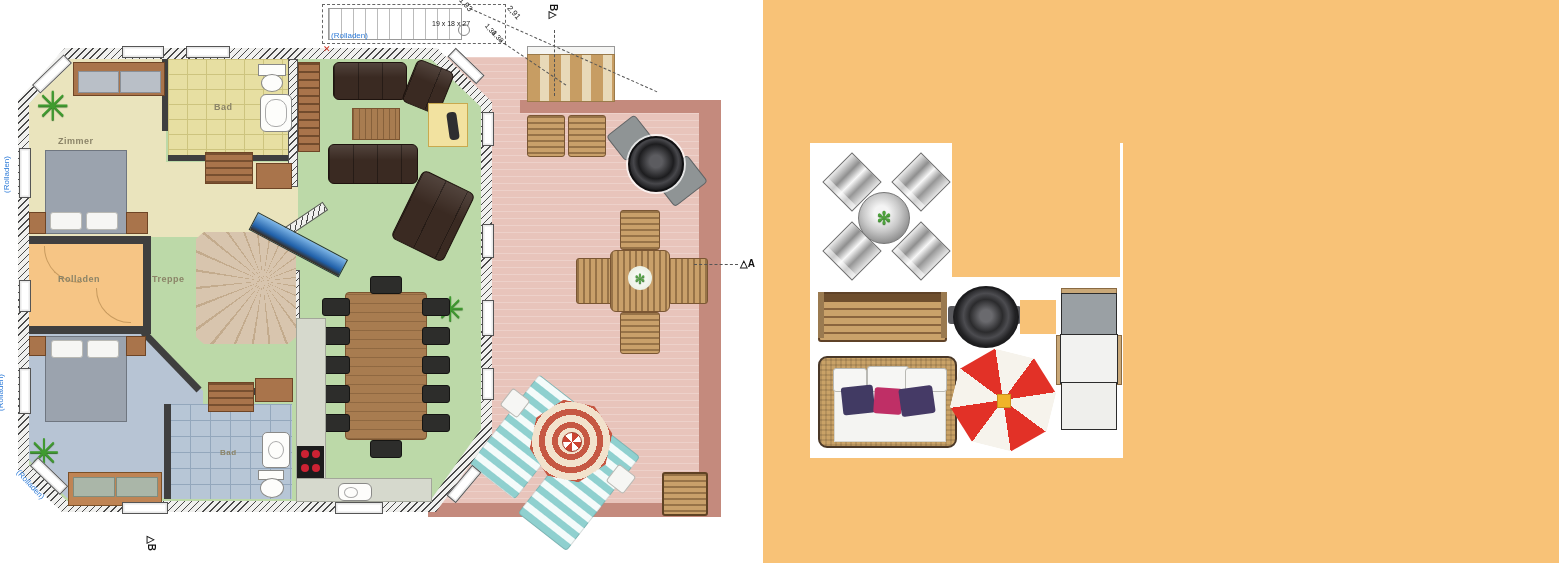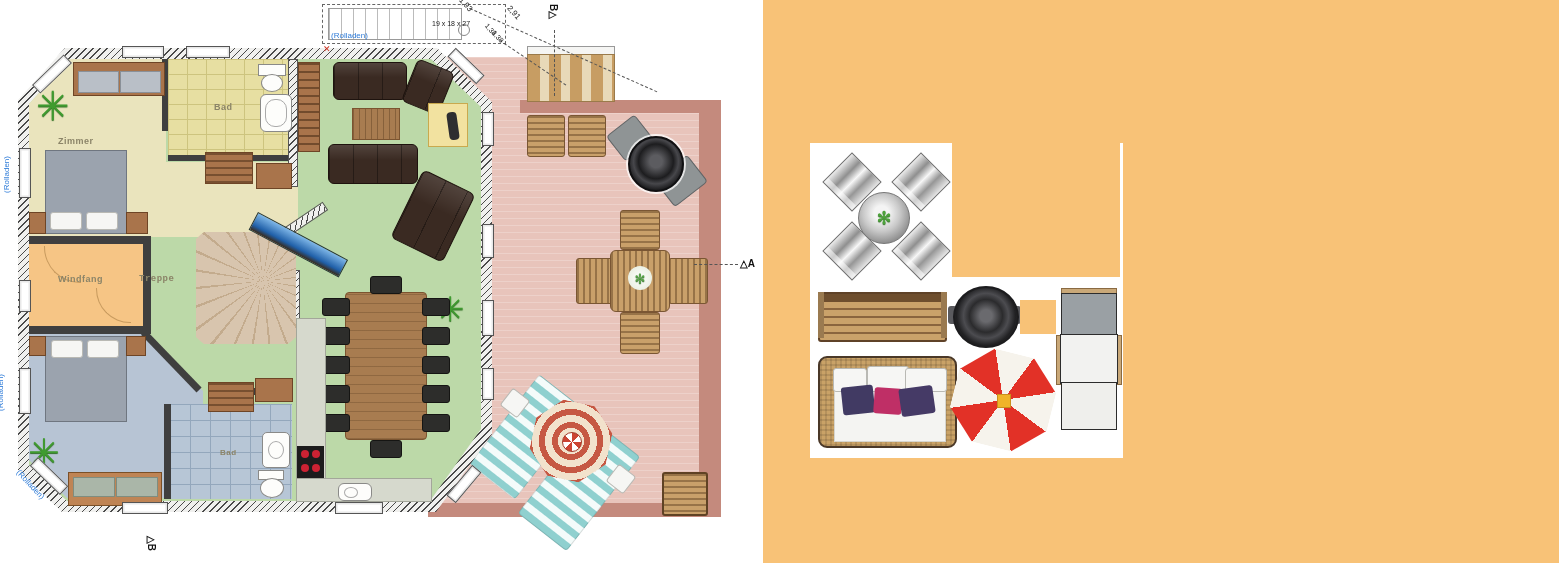--- a/index.html
+++ b/index.html
@@ -151,22 +151,22 @@
     <div class="abs" style="left:4px;top:4px;width:20px;height:26px;border:1px solid #aaa;border-radius:10px;"></div>
   </div>
   <span class="abs room-label" style="left:214px;top:102px;">Bad</span>
   <div class="abs brown" style="left:298px;top:62px;width:20px;height:88px;background-image:repeating-linear-gradient(180deg,rgba(60,35,15,.5) 0 2px,transparent 2px 8px);"></div>
 
   <div class="abs brown" style="left:205px;top:152px;width:46px;height:30px;background-image:repeating-linear-gradient(180deg,rgba(60,35,15,.45) 0 2px,transparent 2px 7px);"></div>
   <div class="abs brown" style="left:256px;top:163px;width:34px;height:24px;"></div>
   <div class="abs brown" style="left:208px;top:382px;width:44px;height:28px;background-image:repeating-linear-gradient(180deg,rgba(60,35,15,.45) 0 2px,transparent 2px 7px);"></div>
   <div class="abs brown" style="left:255px;top:378px;width:36px;height:22px;"></div>
 
-  <span class="abs room-label" style="left:58px;top:274px;">Windfang</span>
-  <span class="abs room-label" style="left:139px;top:274px;font-family:Liberation Mono, monospace;">Treppe</span>
+  <span class="abs room-label" style="left:58px;top:274px;">Rolladen</span>
+  <span class="abs room-label" style="left:152px;top:274px;">Treppe</span>
 
   <div class="abs bedbody" style="left:45px;top:336px;width:80px;height:84px;"></div>
   <div class="abs pillow" style="left:51px;top:340px;width:30px;height:16px;"></div>
   <div class="abs pillow" style="left:87px;top:340px;width:30px;height:16px;"></div>
   <div class="abs brown" style="left:29px;top:336px;width:15px;height:18px;"></div>
   <div class="abs brown" style="left:126px;top:336px;width:18px;height:18px;"></div>
   <span class="abs plant" style="left:28px;top:434px;font-size:38px;">✳</span>
   <div class="abs" style="left:68px;top:472px;width:92px;height:32px;background:#bf8454;border:1px solid #7a5028;">
     <div class="abs" style="left:4px;top:4px;width:40px;height:18px;background:#aab6a8;border:1px solid #7f8d7f;"></div>
     <div class="abs" style="left:47px;top:4px;width:40px;height:18px;background:#aab6a8;border:1px solid #7f8d7f;"></div>

